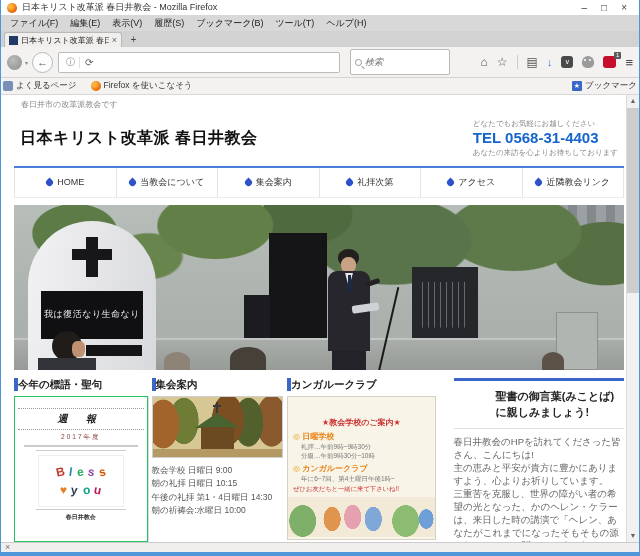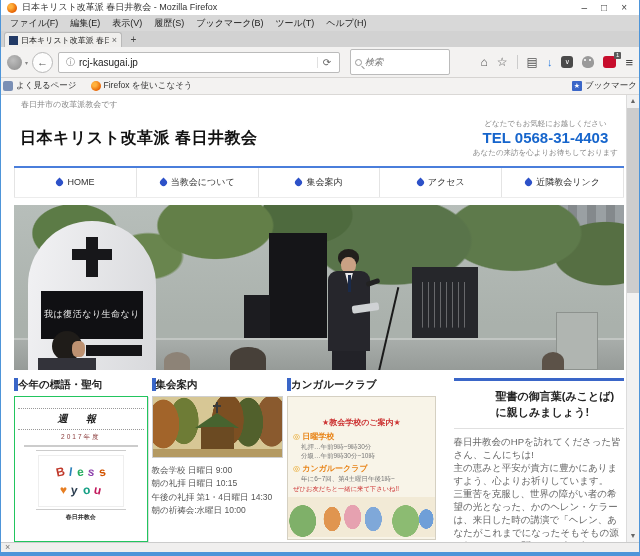--- a/index.html
+++ b/index.html
@@ -65,21 +65,21 @@
   .bm-star { width:10px; height:10px; background:#3a66c8; color:#fff; font-size:7px; text-align:center; line-height:10px; border-radius:1px; }
 
   
   .content-area { flex:1; display:flex; min-height:0; }
   .viewport { flex:1; background:#fff; overflow:hidden; position:relative; }
   .pagepad { padding:2px 2px 0 13px; }
 
   .tagline { font-size:8px; color:#888; margin:2px 0 0 7px; }
   .site-header { display:flex; justify-content:space-between; align-items:flex-start; margin-top:9px; padding:0 6px; }
   .site-title { font-size:16px; font-weight:bold; color:#111; letter-spacing:.5px; margin-top:9px; }
-  .tel-block { text-align:center; }
+  .tel-block { text-align:left; }
   .tel-note { font-size:7.5px; color:#888; }
   .tel-num { font-size:15px; font-weight:bold; color:#1665cc; line-height:1.25; }
   .blue-rule { height:2px; background:#4a7edb; margin-top:8px; }
 
   .main-nav { display:flex; height:30px; align-items:stretch; border-bottom:1px solid #ececec; }
   .nav-item { flex:1; display:flex; align-items:center; justify-content:center; gap:4px;
               font-size:9px; color:#333; border-right:1px solid #e4e4e4; }
   .nav-item:first-child { border-left:1px solid #e4e4e4; }
   .nav-leaf { width:7px; height:7px; background:#2d51c8; border-radius:0 50% 50% 50%; transform:rotate(45deg); flex:none; }
 
@@ -229,21 +229,20 @@
     </div>
     <div class="newtab">+</div>
   </div>
 
   <div class="navbar">
     <div class="ext-btn"></div>
     <span class="ext-caret">▾</span>
     <div class="back-btn">←</div>
     <div class="urlbox">
       <span class="info-ico">ⓘ</span>
-      <input value="rcj-kasugai.jp" style="">
       <span class="reload-btn">⟳</span>
     </div>
     <div class="searchbox">
       <span class="mag"></span>
       <input placeholder="検索" style="">
     </div>
     <div class="tool-icons">
       <span class="ti">⌂</span>
       <span class="ti">☆</span>
       <span class="sep-v"></span>
@@ -293,20 +292,24 @@
               <span class="nav-leaf"></span>
               <span>HOME</span>
             </div>
           <div class="nav-item">
               <span class="nav-leaf"></span>
               <span>当教会について</span>
             </div>
           <div class="nav-item">
               <span class="nav-leaf"></span>
               <span>集会案内</span>
+            </div>
+          <div class="nav-item">
+              <span class="nav-leaf"></span>
+              <span>礼拝次第</span>
             </div>
           <div class="nav-item">
               <span class="nav-leaf"></span>
               <span>アクセス</span>
             </div>
           <div class="nav-item">
               <span class="nav-leaf"></span>
               <span>近隣教会リンク</span>
             </div>
         </div>

